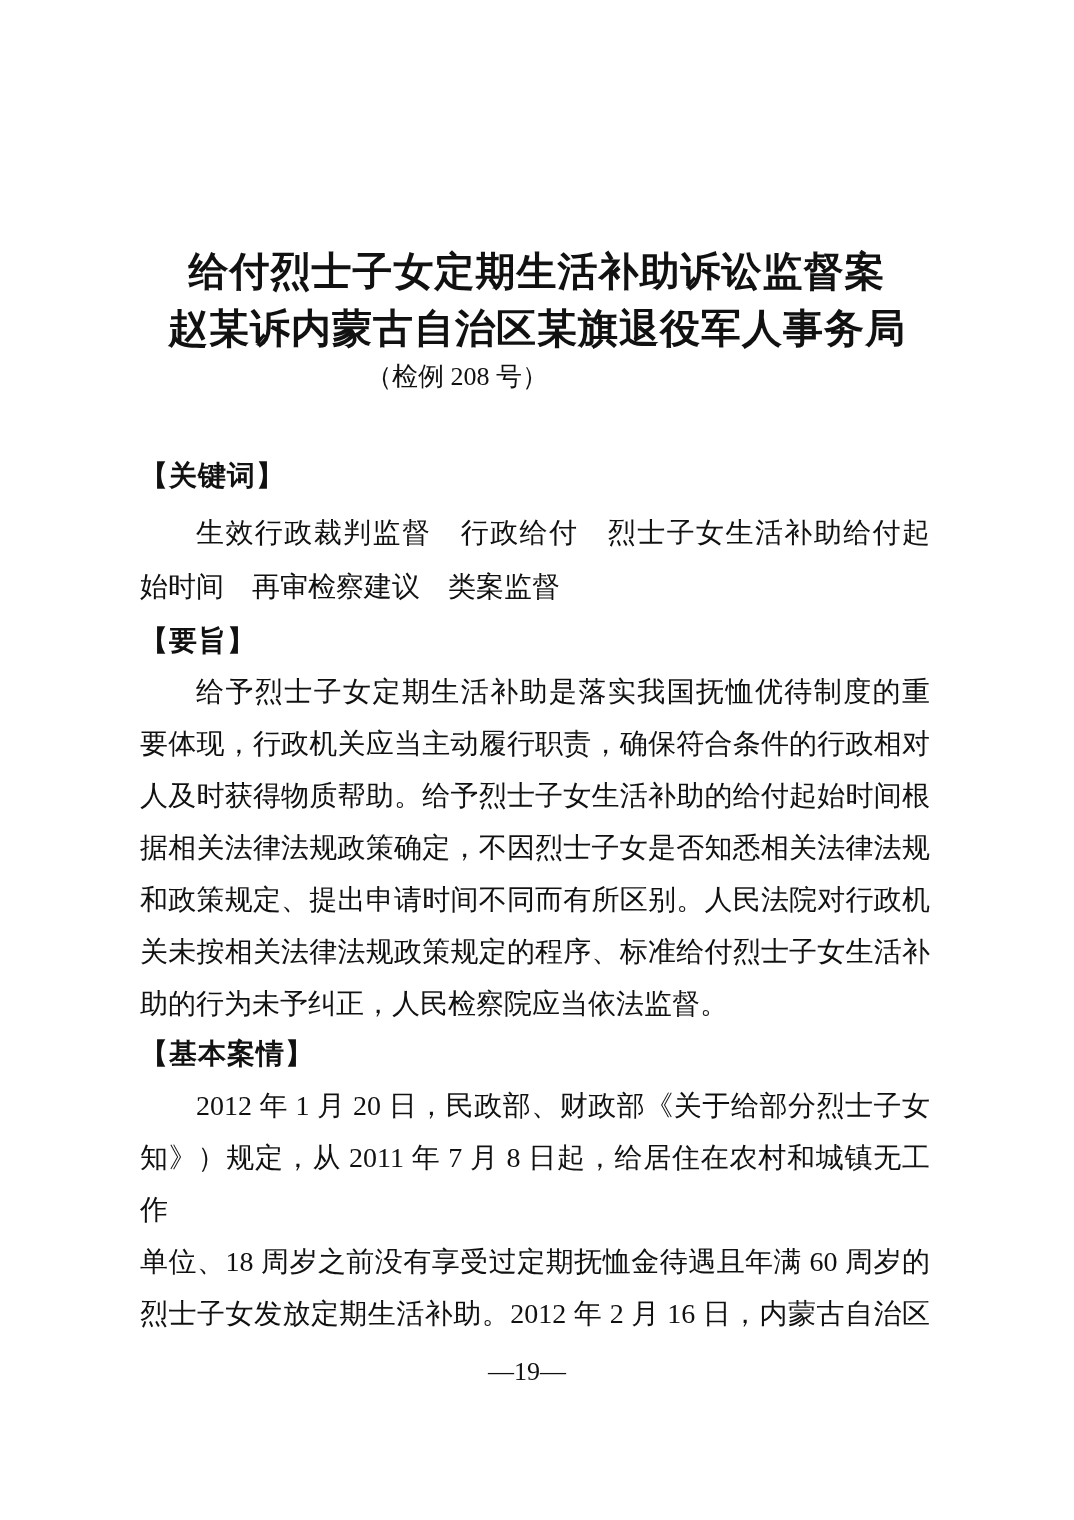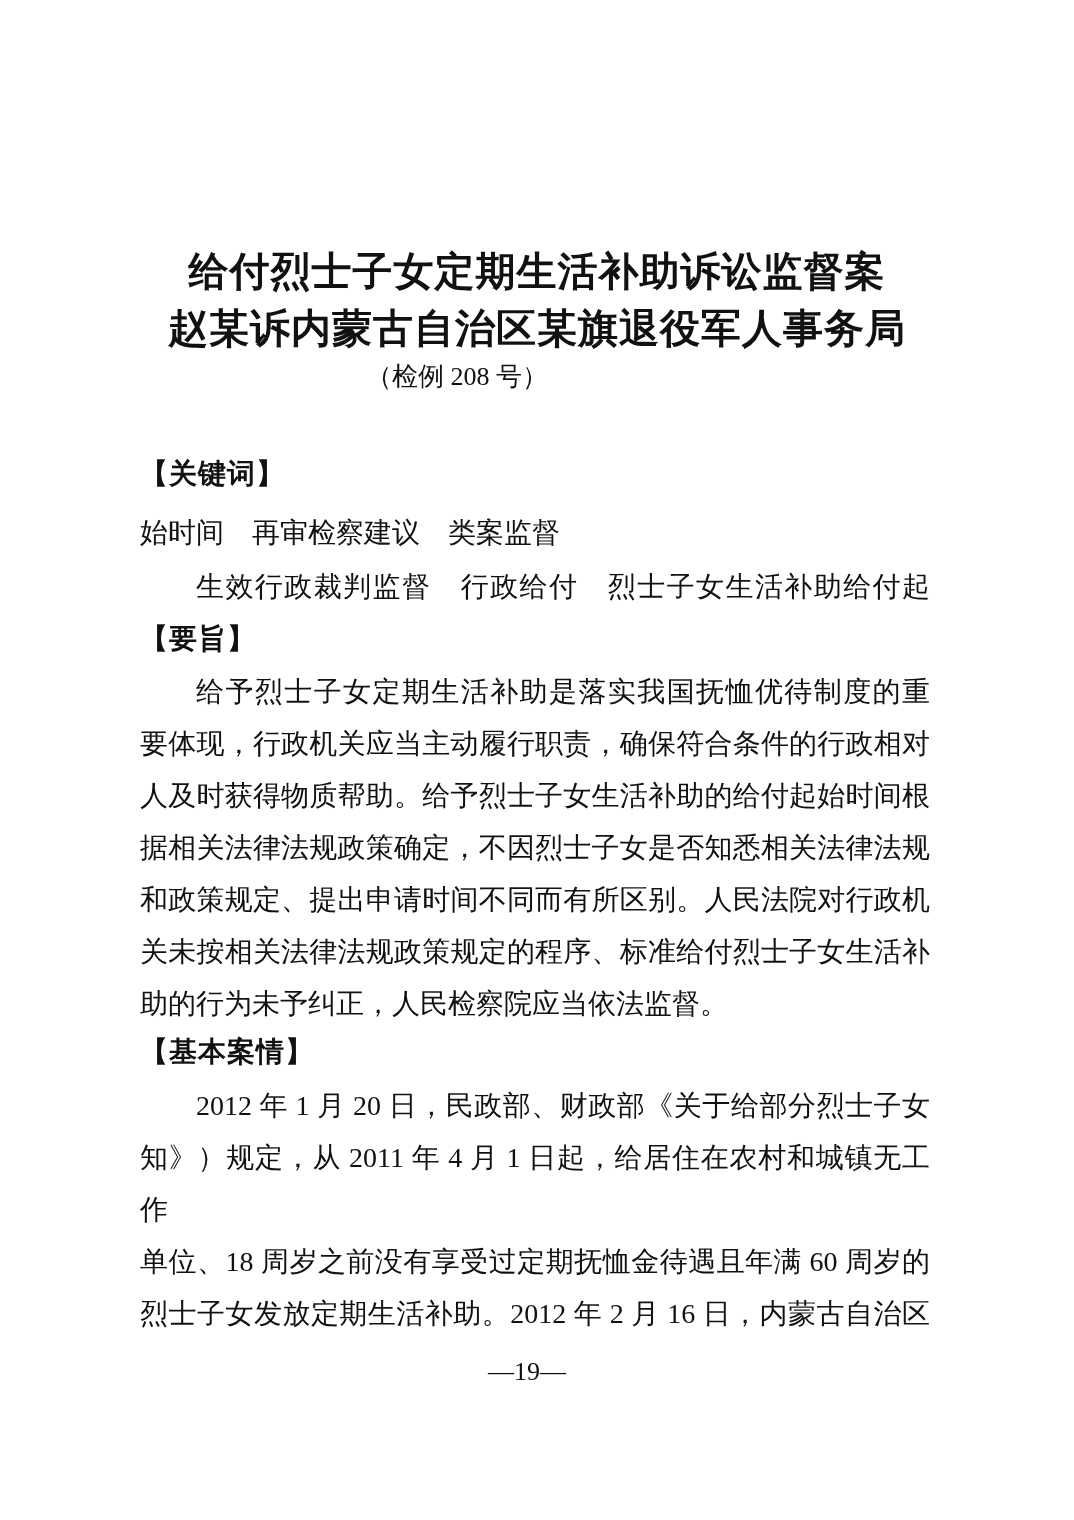--- a/index.html
+++ b/index.html
@@ -34,21 +34,21 @@
     top:360px; left:0; width:914px;
     text-align:center;
     font-size:26px;
     line-height:34px;
     font-weight:400;
   }
   
   .sec-heading{
     position:absolute;
     left:140px; width:790px;
-    font-family:Liberation Mono, monospace;
+    font-family:Liberation Sans, sans-serif;
     font-size:28px;
     font-weight:700;
     line-height:40px;
     letter-spacing:1px;
   }
   .kw-heading{ top:456px; }
   .gist-heading{ top:621px; }
   .facts-heading{ top:1034px; }
   
   .para{
@@ -88,43 +88,43 @@
   <h1 class="doc-title">
     <div>给付烈士子女定期生活补助诉讼监督案</div>
     <div>赵某诉内蒙古自治区某旗退役军人事务局</div>
   </h1>
 
   <div class="case-number">（检例 208 号）</div>
 
   <section>
     <h2 class="sec-heading kw-heading">【关键词】</h2>
     <div class="para kw-para">
+      <div class="line indent">生效行政裁判监督　行政给付　烈士子女生活补助给付起</div>
       <div class="line last">始时间　再审检察建议　类案监督</div>
-      <div class="line indent">生效行政裁判监督　行政给付　烈士子女生活补助给付起</div>
     </div>
   </section>
 
   <section>
     <h2 class="sec-heading gist-heading">【要旨】</h2>
     <div class="para gist-para">
       <div class="line indent">给予烈士子女定期生活补助是落实我国抚恤优待制度的重</div>
       <div class="line">要体现，行政机关应当主动履行职责，确保符合条件的行政相对</div>
       <div class="line">人及时获得物质帮助。给予烈士子女生活补助的给付起始时间根</div>
       <div class="line">据相关法律法规政策确定，不因烈士子女是否知悉相关法律法规</div>
       <div class="line">和政策规定、提出申请时间不同而有所区别。人民法院对行政机</div>
       <div class="line">关未按相关法律法规政策规定的程序、标准给付烈士子女生活补</div>
       <div class="line last">助的行为未予纠正，人民检察院应当依法监督。</div>
     </div>
   </section>
 
   <section>
     <h2 class="sec-heading facts-heading">【基本案情】</h2>
     <div class="para facts-para">
       <div class="line indent">2012 年 1 月 20 日，民政部、财政部《关于给部分烈士子女</div>
-      <div class="line">知》）规定，从 2011 年 4 月 1 日起，给居住在农村和城镇无工作</div>
+      <div class="line">知》）规定，从 2011 年 7 月 8 日起，给居住在农村和城镇无工作</div>
       <div class="line">单位、18 周岁之前没有享受过定期抚恤金待遇且年满 60 周岁的</div>
       <div class="line">烈士子女发放定期生活补助。2012 年 2 月 16 日，内蒙古自治区</div>
     </div>
   </section>
 
   <div class="page-number">—19—</div>
 
 </div>
 
 </body></html>

